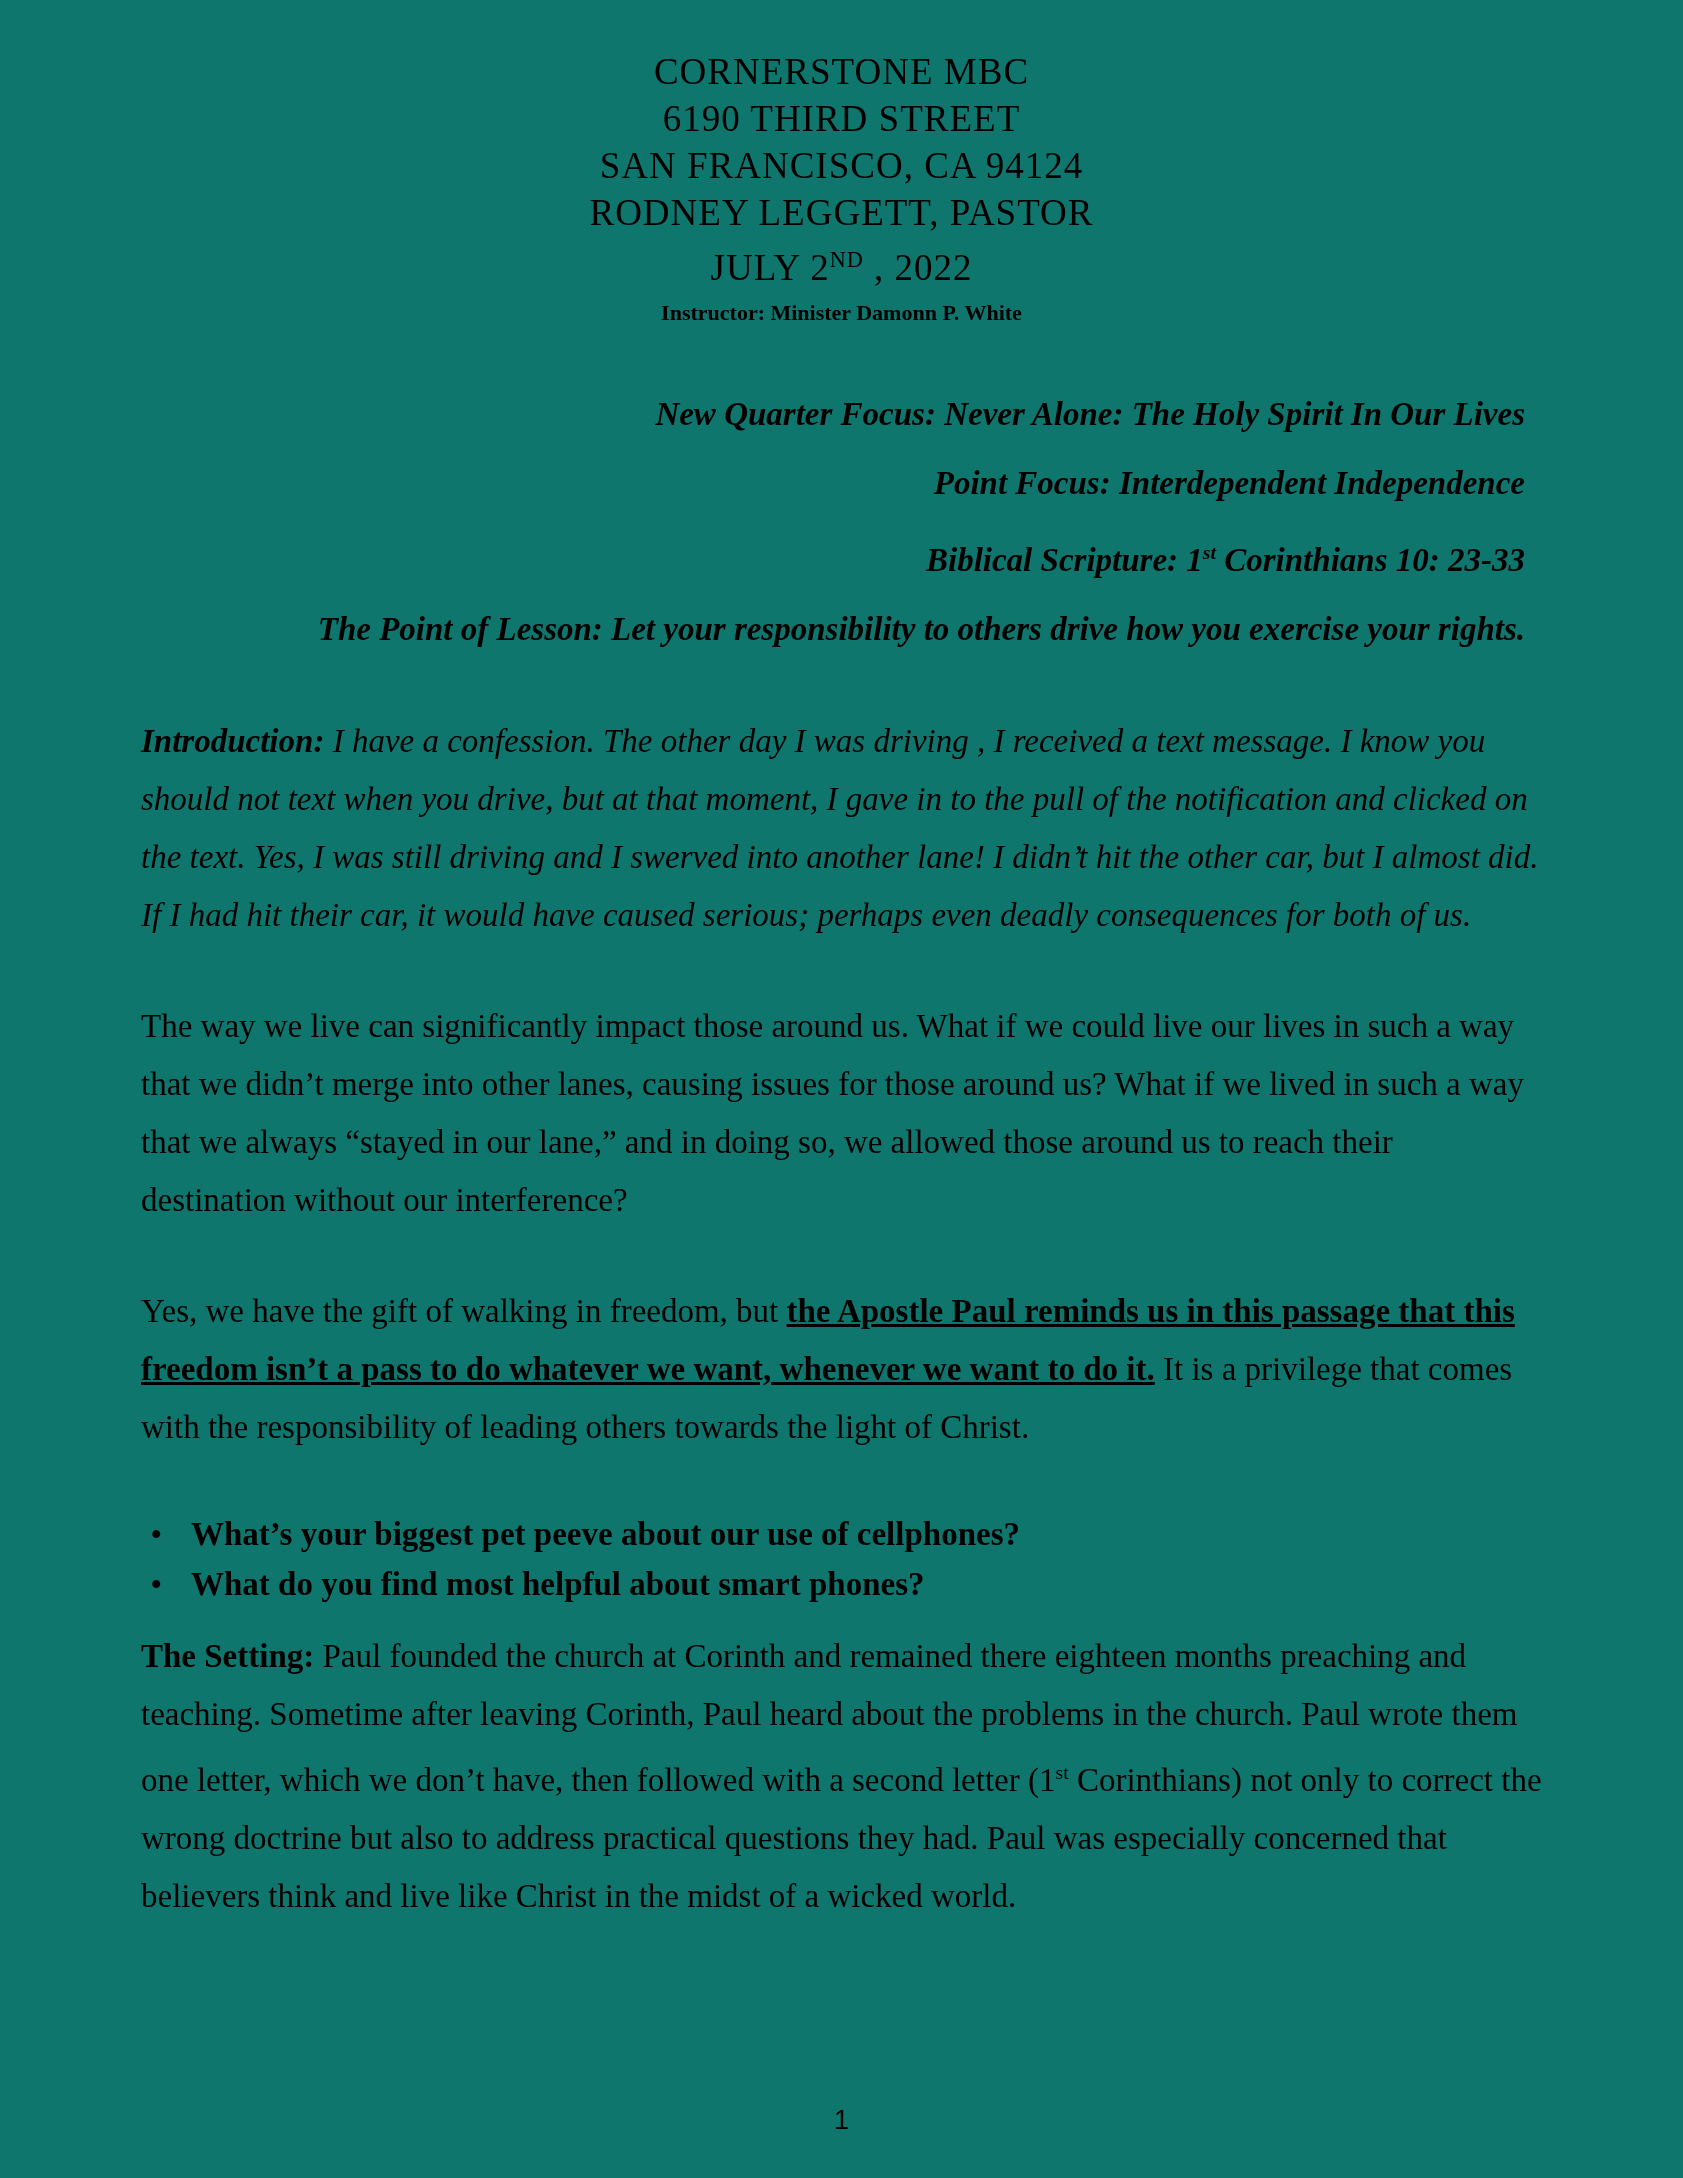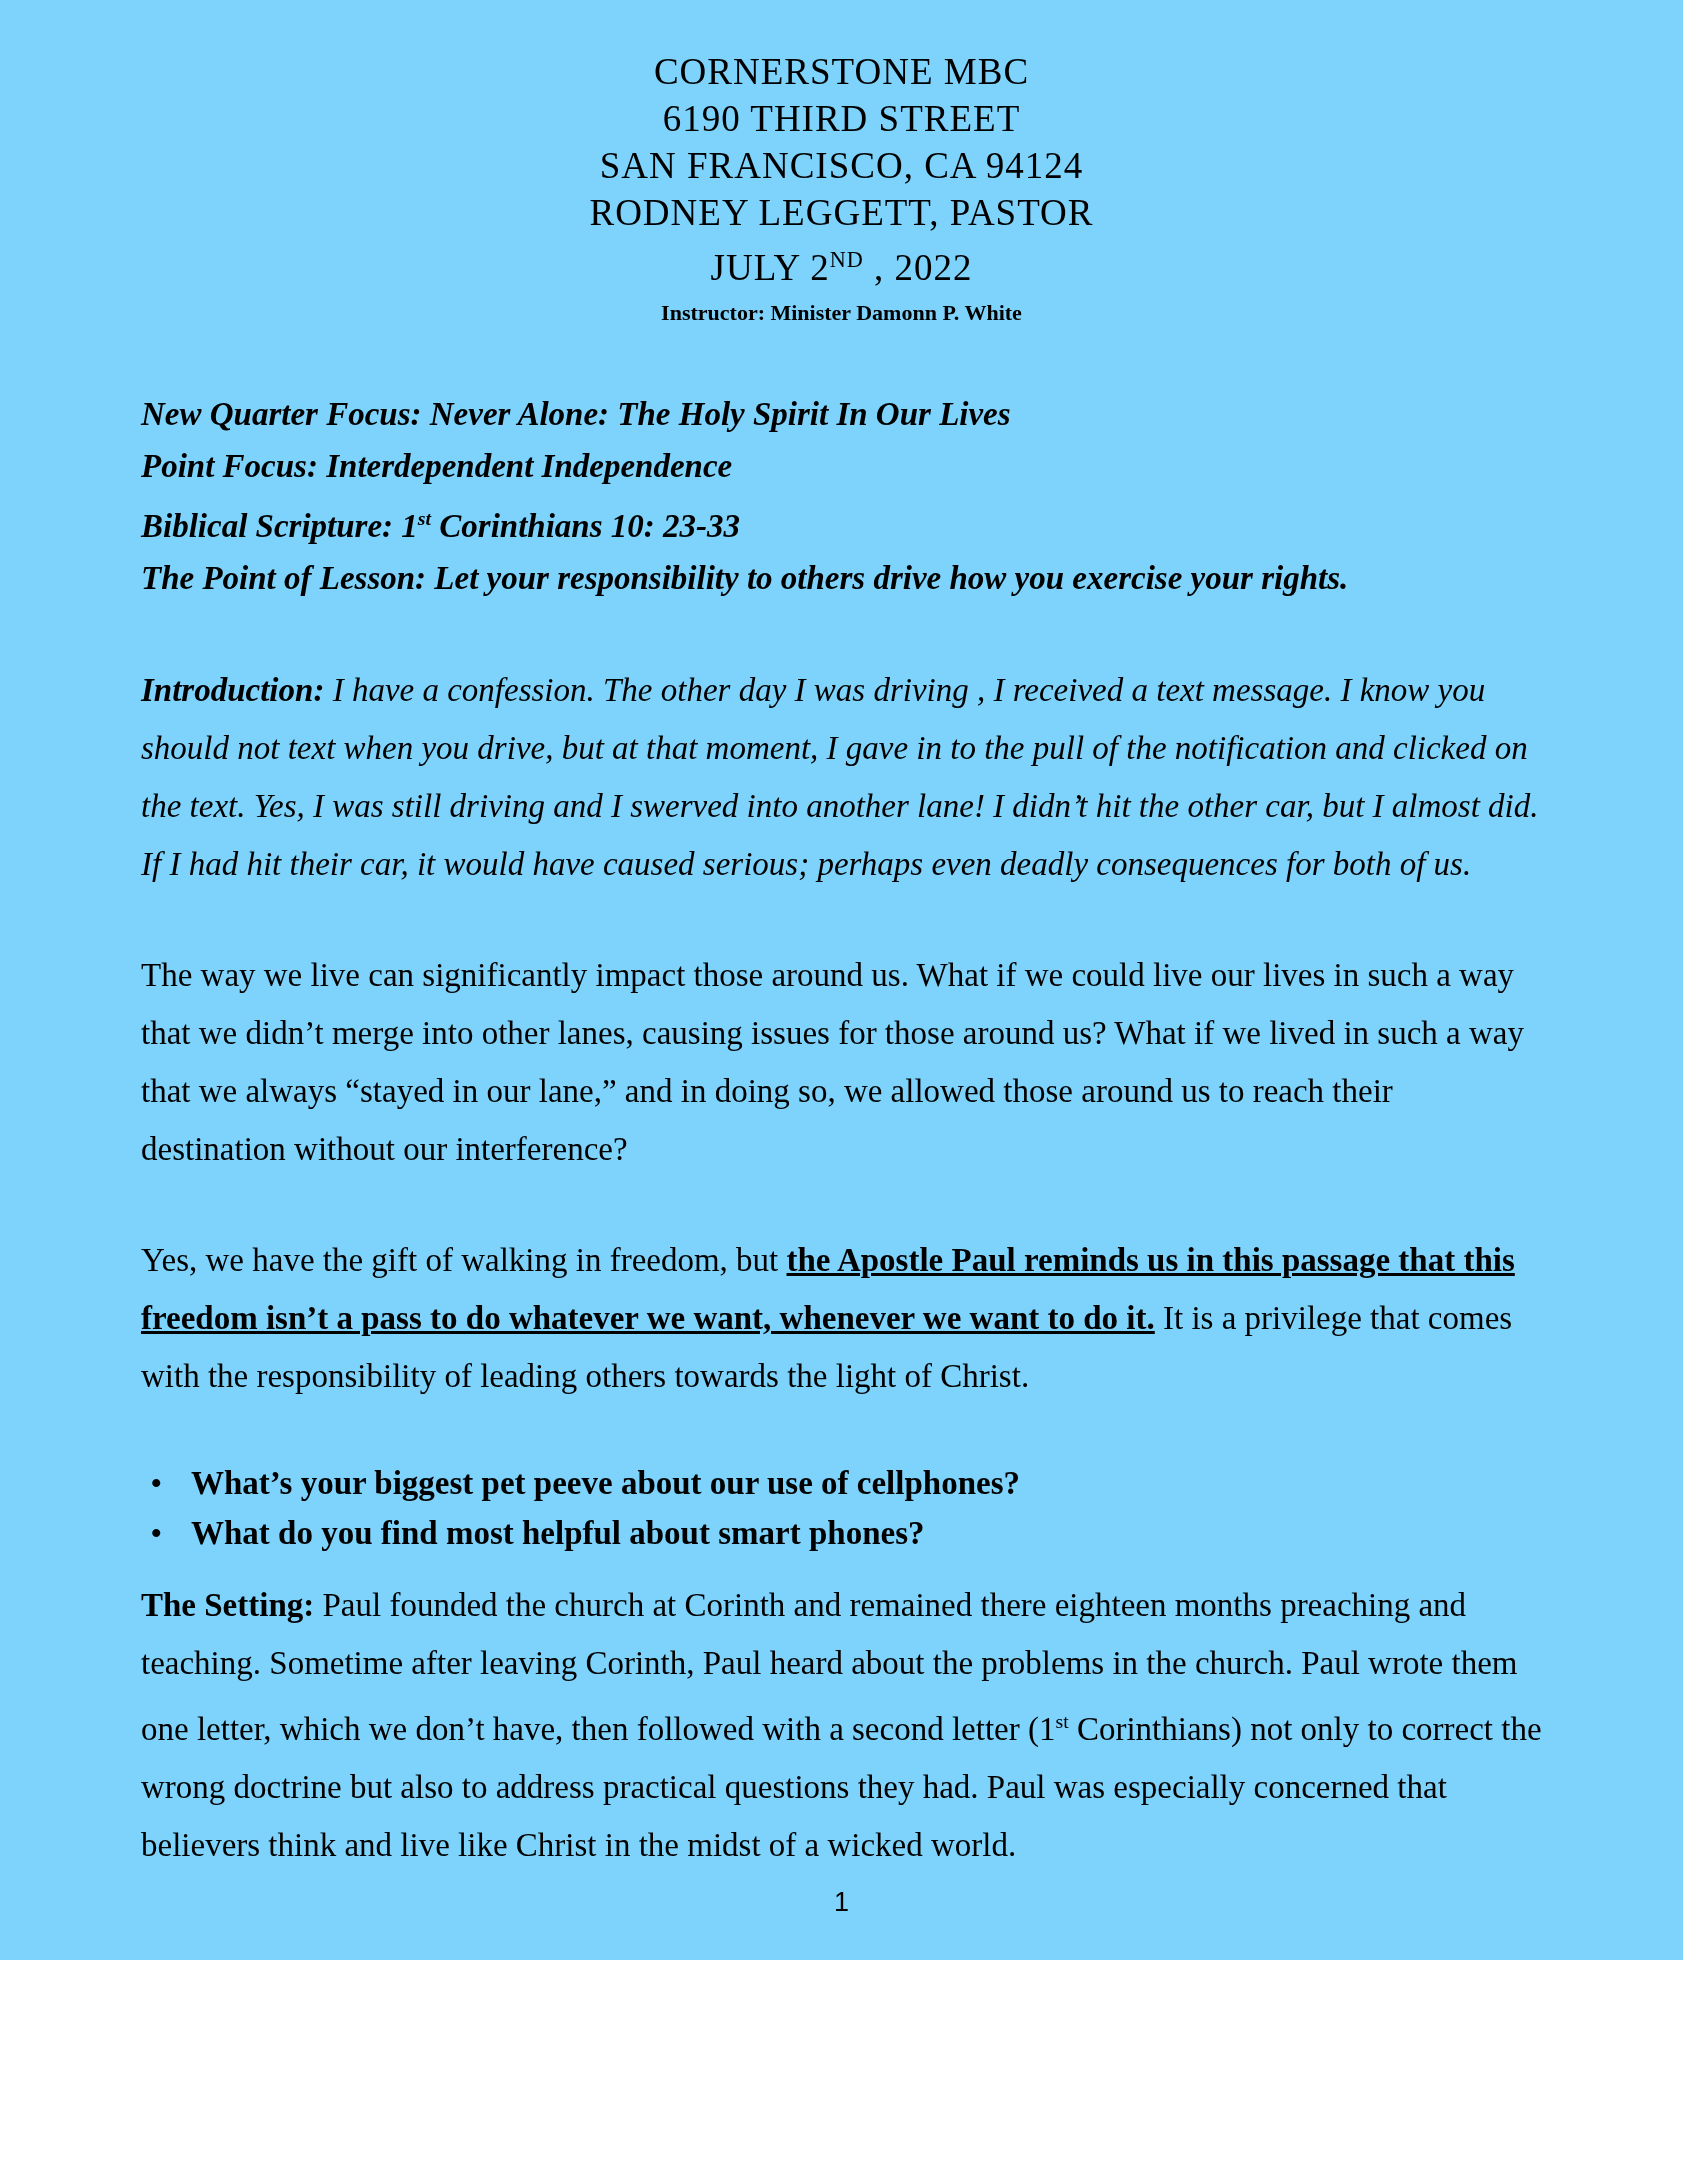--- a/index.html
+++ b/index.html
@@ -1,21 +1,21 @@
 <!DOCTYPE html>
 <html><head>
 <meta charset="utf-8">
 <style>
   * { box-sizing: border-box; }
   html, body { margin: 0; padding: 0; background: #ffffff; }
   .page {
     position: relative;
     width: 1683px;
-    height: 1960px;
-    background: #7dd3fc;
+    height: 2178px;
+    background: #0f766e;
     color: #000000;
     font-family: "Liberation Serif", serif;
     padding: 48px 141px 0 141px;
     overflow: hidden;
   }
 
   
   .doc-header { text-align: center; }
   .h-line {
     font-size: 37px;
@@ -26,25 +26,26 @@
   .h-instructor {
     font-size: 22px;
     font-weight: bold;
     line-height: 44px;
     letter-spacing: 0px;
   }
 
   
   .focus { margin-top: 53px; }
   .focus p {
-    margin: 0;
+    margin: 17px;
     font-size: 33px;
     line-height: 52px;
     font-weight: bold;
     font-style: italic;
+    text-align: right;
   }
   .focus sup { font-size: 60%; }
 
   
   .para {
     margin: 0 0 53px 0;
     font-size: 33px;
     line-height: 58px;
     text-align: left;
   }

